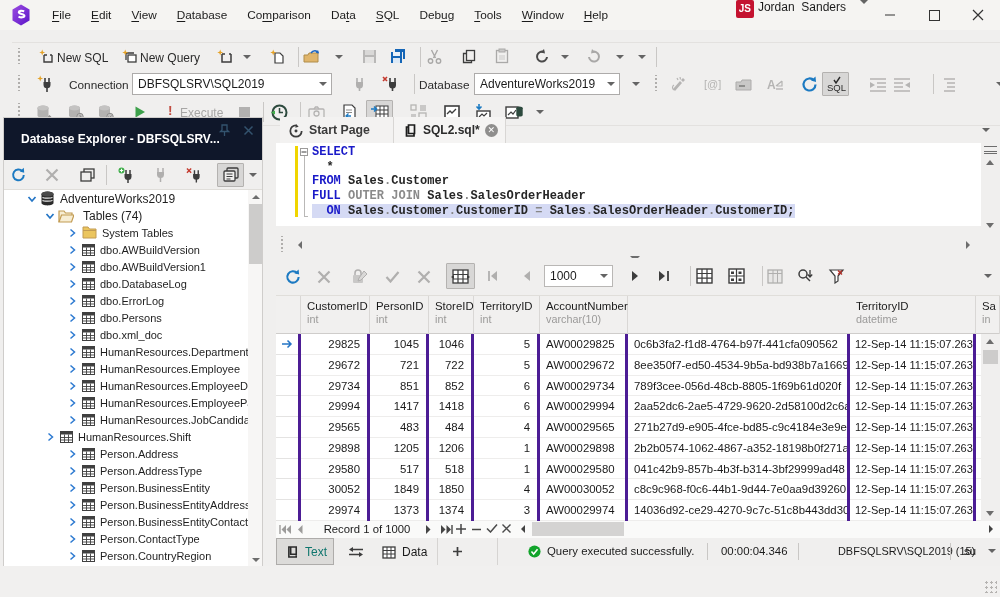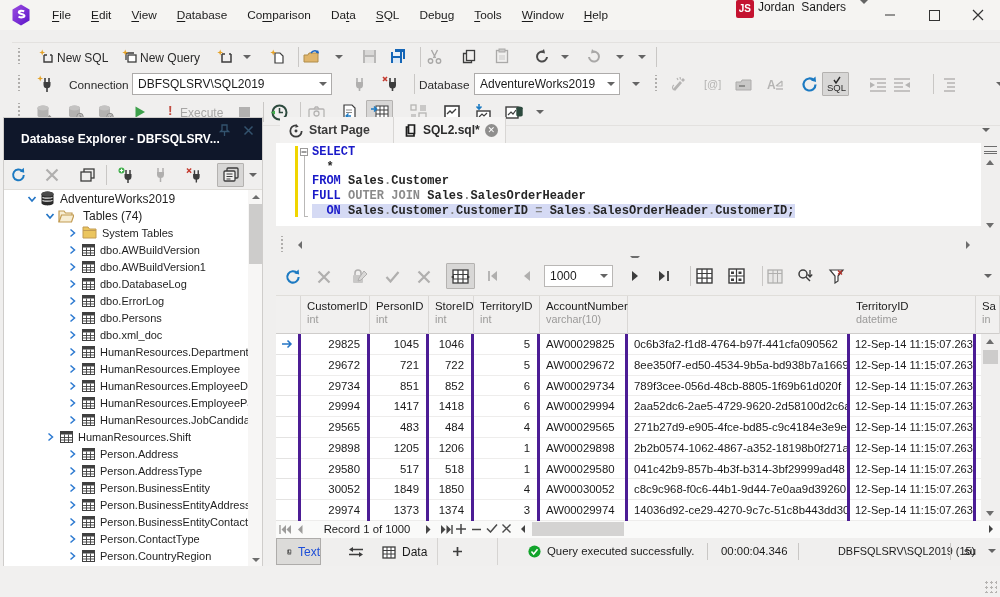--- a/index.html
+++ b/index.html
@@ -1038,21 +1038,21 @@
       <path d="M1 4.5L4.5 8 11 0.5" fill="none" stroke="#4a4a4a" stroke-width="1.5"></path>
     </svg>
   <svg class="abs" width="9" height="9" viewBox="0 0 9 9" style="left:226px; top:3px;">
       <path d="M0.5 0.5l8 8M8.5 0.5l-8 8" stroke="#4a4a4a" stroke-width="1.4"></path>
     </svg>
   <div class="abs" style="left:245px; top:4px; width:0; height:0; border-top:4px solid transparent; border-bottom:4px solid transparent; border-right:4.5px solid #424242;"></div>
   <div class="thumb abs" style="left:256px; top:1px; width:92px; height:14px; background:#d4d3d2;"></div>
   <div class="abs" style="right:7px; top:4px; width:0; height:0; border-top:4px solid transparent; border-bottom:4px solid transparent; border-left:4.5px solid #424242;"></div>
 </div>
 <div id="bottombar">
-  <div class="abs" style="left:0px; top:0px; width:45px; height:27px; background:#dcdbd9; border:1px solid #aeacaa; display:flex; align-items:center; padding-left:10px; font-size:12px; color:#1d4ed8;"><svg width="12" height="14" viewBox="0 0 13 15" style="margin-right:6px;">
+  <div class="abs" style="left:0px; top:0px; width:58px; height:27px; background:#dcdbd9; border:1px solid #aeacaa; display:flex; align-items:center; padding-left:10px; font-size:12px; color:#0f766e;"><svg width="12" height="14" viewBox="0 0 13 15" style="margin-right:6px;">
         <path d="M4 2h6v8h-6z M4 2H2v11h8v-2" fill="none" stroke="#2b2b2b" stroke-width="1.7"></path>
       </svg>Text</div>
   <svg class="abs" width="14" height="10" viewBox="0 0 14 10" style="left:73px; top:9px;">
       <path d="M3 2.5h11M0 7.5h11" stroke="#3d3d3d" stroke-width="1.5" fill="none"></path>
       <path d="M4 0L0 2.5 4 5z" fill="#3d3d3d"></path>
       <path d="M10 5l4 2.5L10 10z" fill="#3d3d3d"></path>
     </svg>
   <div class="abs" style="left:106px; top:7px; display:flex; align-items:center; font-size:12px; color:#1b1b1b;"><svg width="14" height="13" viewBox="0 0 14 13" style="margin-right:6px;">
         <rect x="1" y="1" width="12" height="11" fill="#fff" stroke="#3d3d3d" stroke-width="1.3"></rect>
         <path d="M1 4.5h12M1 8h12M5 1v11M9 1v11" stroke="#3d3d3d"></path>

